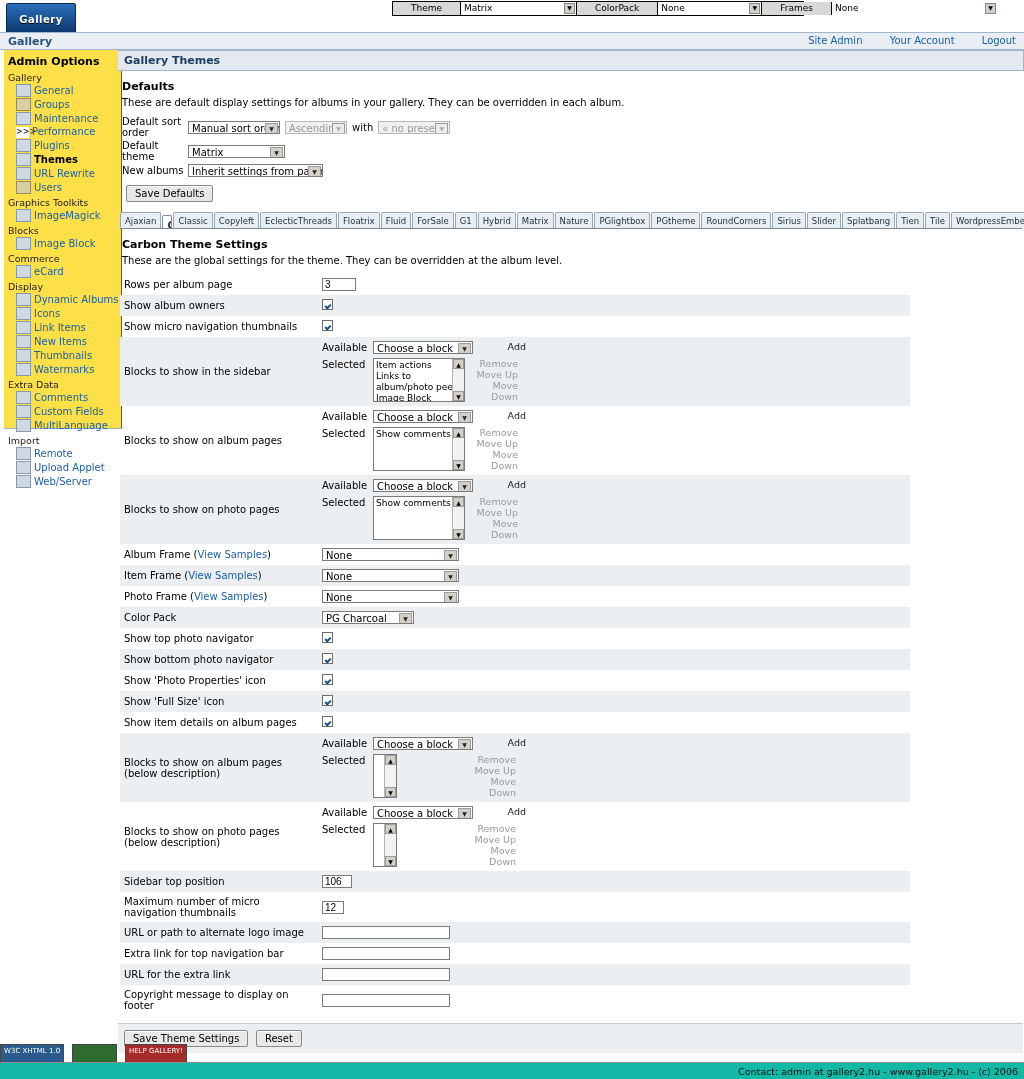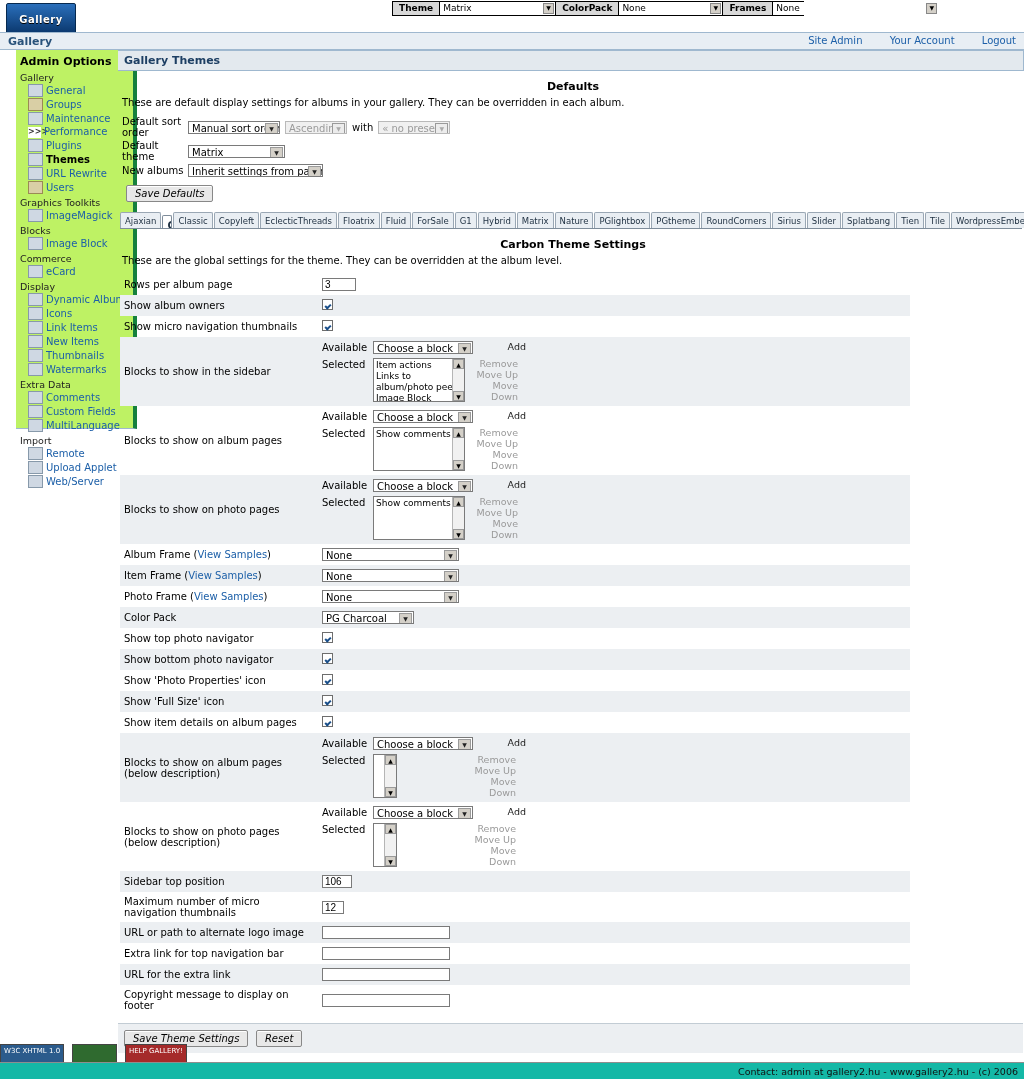--- a/index.html
+++ b/index.html
@@ -20,80 +20,79 @@
     display:flex;align-items:center;justify-content:center;
     letter-spacing:.5px;
     background-image:linear-gradient(#2a6fbb,#0a366b);
   }
   #logo span{text-shadow:0 1px 0 #000;}
   #themebar{
     position:absolute;left:392px;top:1px;width:410px;height:13px;
     border:1px solid #000;background:#fff;display:flex;align-items:stretch;
     font-size:9px;
   }
-  .tb-lab{background:#d8d8d8;border-right:1px solid #000;padding:1px 6px;line-height:11px;font-weight:bold;}
+  .tb-lab{background:#d8d8d8;border-right:1px solid #000;padding:1px 18px;line-height:11px;}
   .tb-sel{position:relative;flex:0 0 auto;border-right:1px solid #000;background:#fff;padding:1px 12px 1px 3px;line-height:11px;}
   .tb-sel .arrow{position:absolute;right:1px;top:1px;width:9px;height:9px;background:#d4d0c8;border:1px solid #888;font-size:6px;line-height:8px;text-align:center;}
   #themebar .w1{width:100px;}
   #themebar .w2{width:88px;}
   #themebar .w3{width:150px;border-right:none;}
   
   #galhead{
     height:16px;background:#e8eef4;border-top:1px solid #9fb8cf;border-bottom:1px solid #9fb8cf;
     position:relative;
   }
   #galhead .title{position:absolute;left:8px;top:2px;font-size:11px;font-weight:bold;color:#28527a;}
   #galhead .links{position:absolute;right:8px;top:2px;font-size:10px;}
   #galhead .links a{color:#1c5fa8;text-decoration:none;margin-left:24px;}
   
   #wrap{position:relative;}
   
   #sidebar{
-    position:absolute;left:16px;top:0;width:117px;
-    border-right:4px solid #15803d;border-bottom:1px solid #9fb8cf;
-    background:#bef264;height:378px;font-size:10px;
+    position:absolute;left:4px;top:0;width:117px;
+    border-right:1px solid #15803d;border-bottom:1px solid #9fb8cf;
+    background:#fde047;height:378px;font-size:10px;
   }
   #sidebar h2{font-size:11px;margin:5px 0 4px 4px;font-weight:bold;}
   .side-group{font-size:9.5px;color:#222;margin:3px 0 1px 4px;}
   .side-item{display:flex;align-items:center;margin:1px 0 1px 12px;line-height:12px;}
   .side-item .ic{width:13px;height:11px;margin-right:3px;flex:0 0 13px;display:inline-block;}
   .side-item a{color:#1c5fa8;text-decoration:none;font-size:10px;}
   .side-item.active a{color:#000;font-weight:bold;}
   
   .ic.sq{background:#cfd8e3;border:1px solid #8799aa;}
   .ic.grp{background:#d9cfa5;border:1px solid #9a8a55;}
   .ic.perf{background:#fff;color:#333;font-weight:bold;text-align:center;line-height:10px;font-size:8px;}
   
   #main{position:absolute;left:118px;top:0;width:906px;}
   .panel-title{
     background:#e3e9ee;border:1px solid #9fb8cf;border-left:none;
     font-weight:bold;font-size:11px;padding:3px 6px;color:#1d3f63;
   }
-  h3.sec{font-size:11px;font-weight:bold;margin:9px 0 4px 4px;text-align:center;}
+  h3.sec{font-size:11px;font-weight:bold;margin:9px 0 4px 4px;}
   p.desc{font-size:10px;margin:2px 0 8px 4px;}
   
   .drow{display:flex;align-items:center;margin:2px 0 2px 4px;font-size:10px;}
   .drow .lbl{width:66px;flex:0 0 66px;}
   
   .sel{
     position:relative;border:1px solid #7a7a7a;background:#fff;height:13px;line-height:13px;
     font-size:10px;padding:0 16px 0 3px;display:inline-block;white-space:nowrap;overflow:hidden;
     box-sizing:border-box;vertical-align:middle;
   }
   .sel .ar{
     position:absolute;right:1px;top:1px;width:11px;height:11px;background:#d4d0c8;
     border:1px solid #9a9a9a;font-size:6px;line-height:10px;text-align:center;color:#222;
   }
   .sel.dis{background:#f0f0f0;color:#9a9a9a;border-color:#b9b9b9;}
   .sel.dis .ar{background:#ececec;color:#aaa;}
   .btn{
     border:1px solid #888;background:#e8e8e8;font-size:10px;padding:2px 8px;
     border-radius:2px;cursor:default;display:inline-block;
     box-shadow:inset 0 1px 0 #fff;
-    font-style:italic;
   }
   
   #tabs{display:flex;margin:10px 0 0 2px;font-size:8.5px;align-items:flex-end;}
   .tab{
     border:1px solid #9aa7b4;border-bottom:none;background:#e9eef3;
     padding:3px 4px 2px 4px;margin-right:1px;color:#234;
     border-radius:2px 2px 0 0;white-space:nowrap;
   }
   .tab.sel{background:#fff;font-weight:bold;border-color:#7e8c9a;padding-bottom:3px;}
   #tabline{border-top:1px solid #7e8c9a;}

